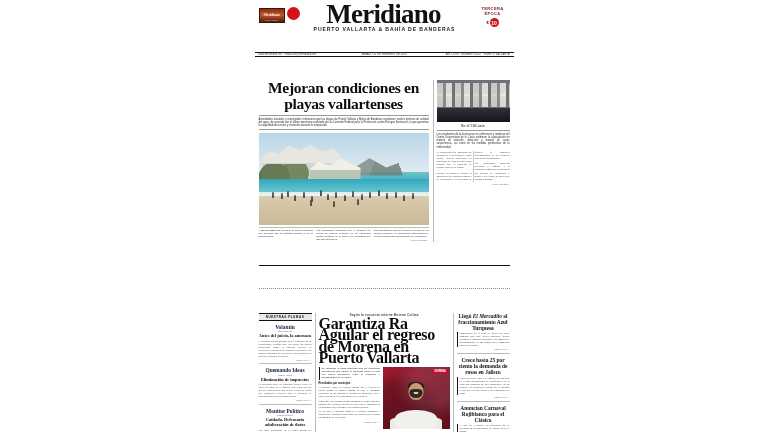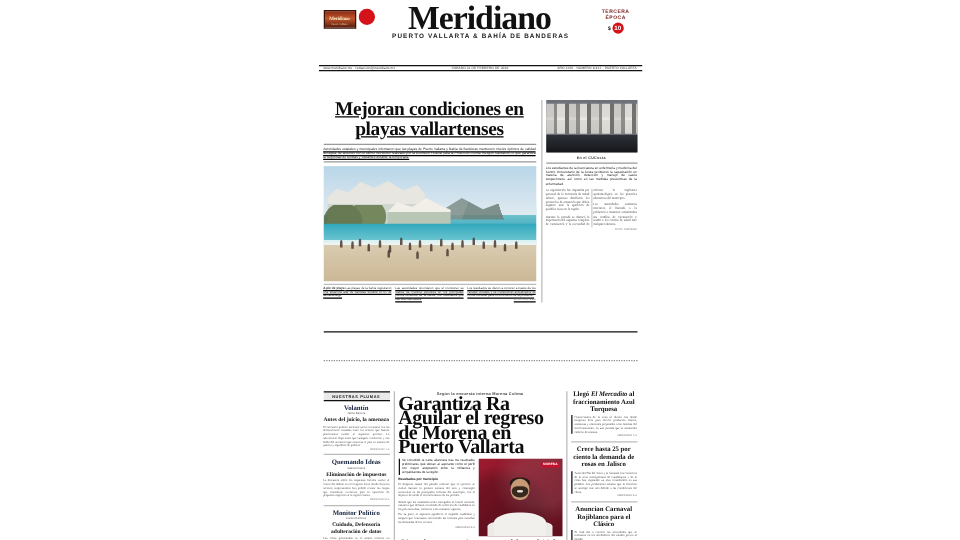--- a/index.html
+++ b/index.html
@@ -106,21 +106,21 @@
     padding: 0 4px; gap: 4px;
     font-family: "Liberation Sans", sans-serif;
     font-size: 2.6px; color: #333; letter-spacing: 0.1px;
   }
   .infobar .ib-l { flex: 1.3; text-align: left; }
   .infobar .ib-c { flex: 1; text-align: center; }
   .infobar .ib-r { flex: 1.3; text-align: right; }
 
   
   .top-block { display: flex; padding: 3px 4px 0 4px; gap: 4px; flex: none; }
-  .top-left { width: 170px; text-decoration: underline; }
+  .top-left { width: 170px; }
   .top-right { flex: 1; border-left: 0.5px solid #bbb; padding-left: 3px; }
 
   .main-head {
     font-family: "Liberation Serif", serif;
     font-weight: bold;
     font-size: 15.5px;
     line-height: 16px;
     text-align: center;
     color: #0d0d0d;
     letter-spacing: -0.3px;

